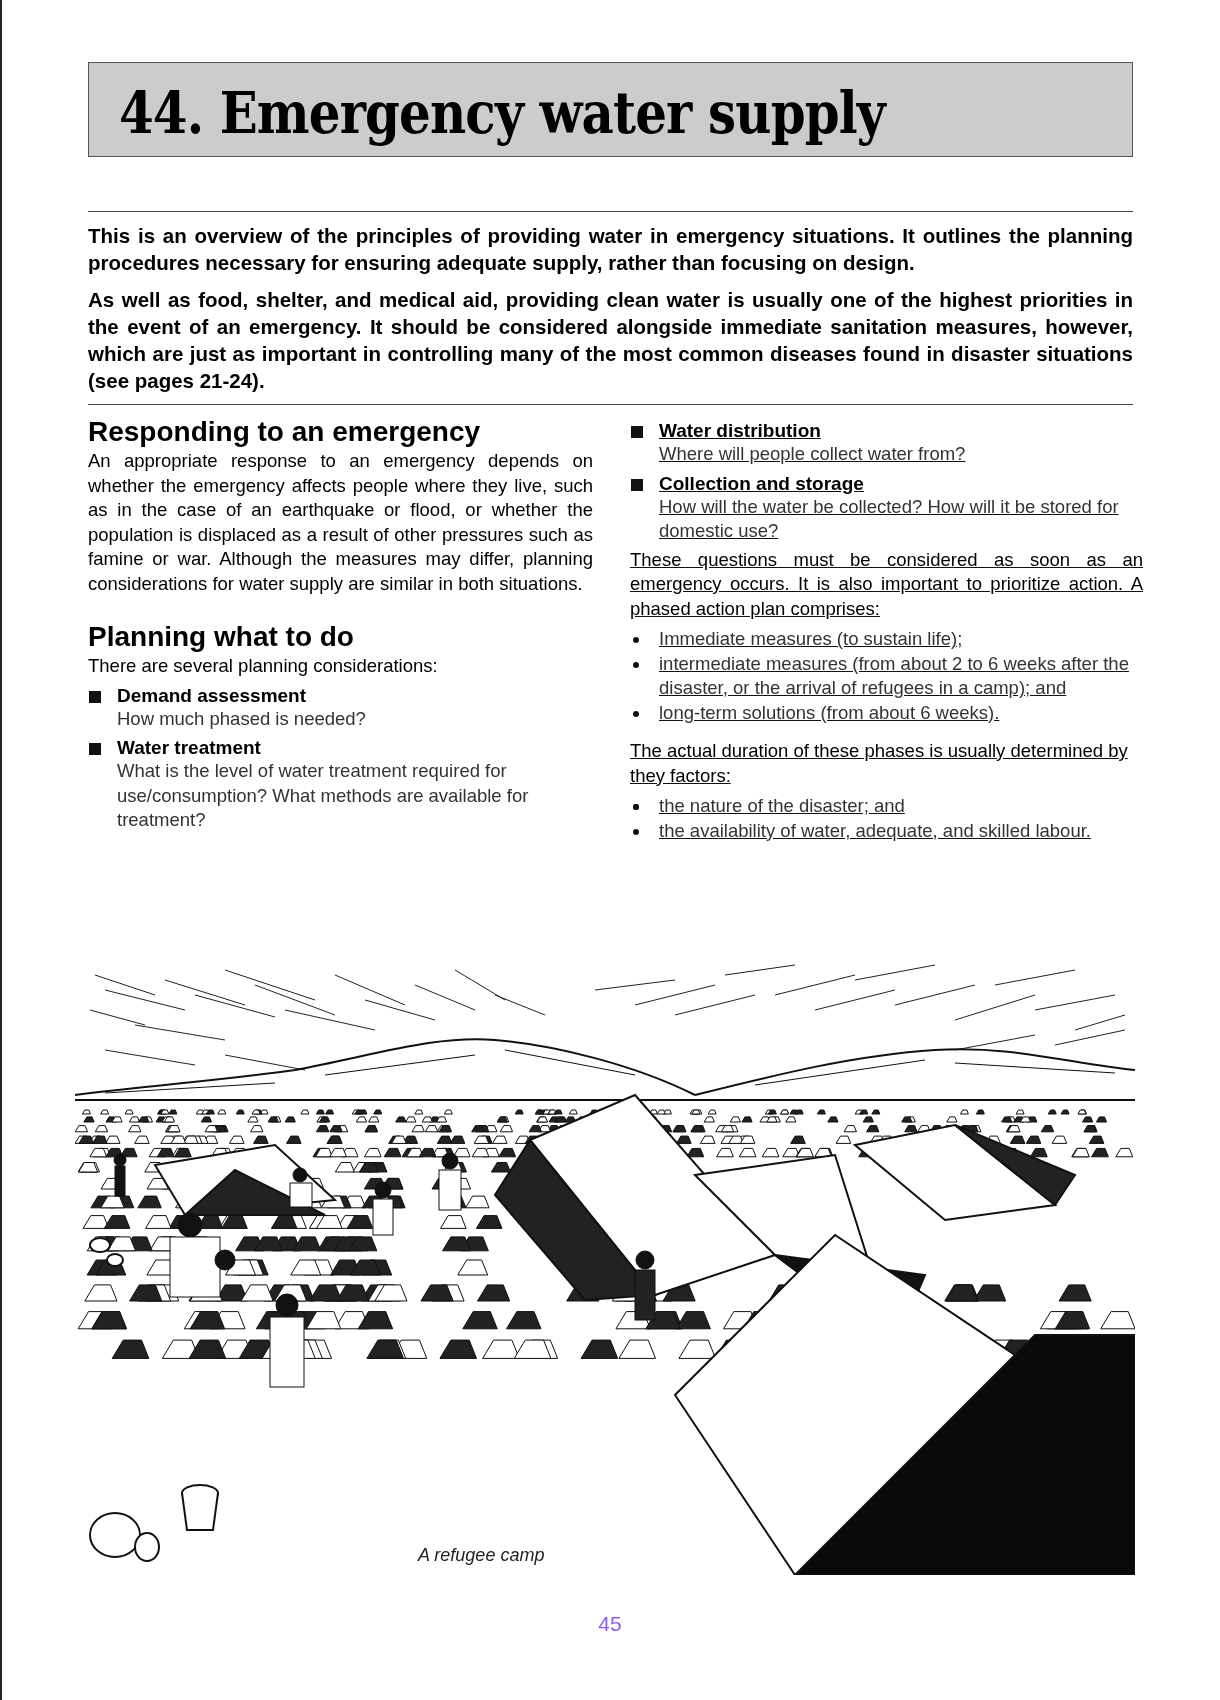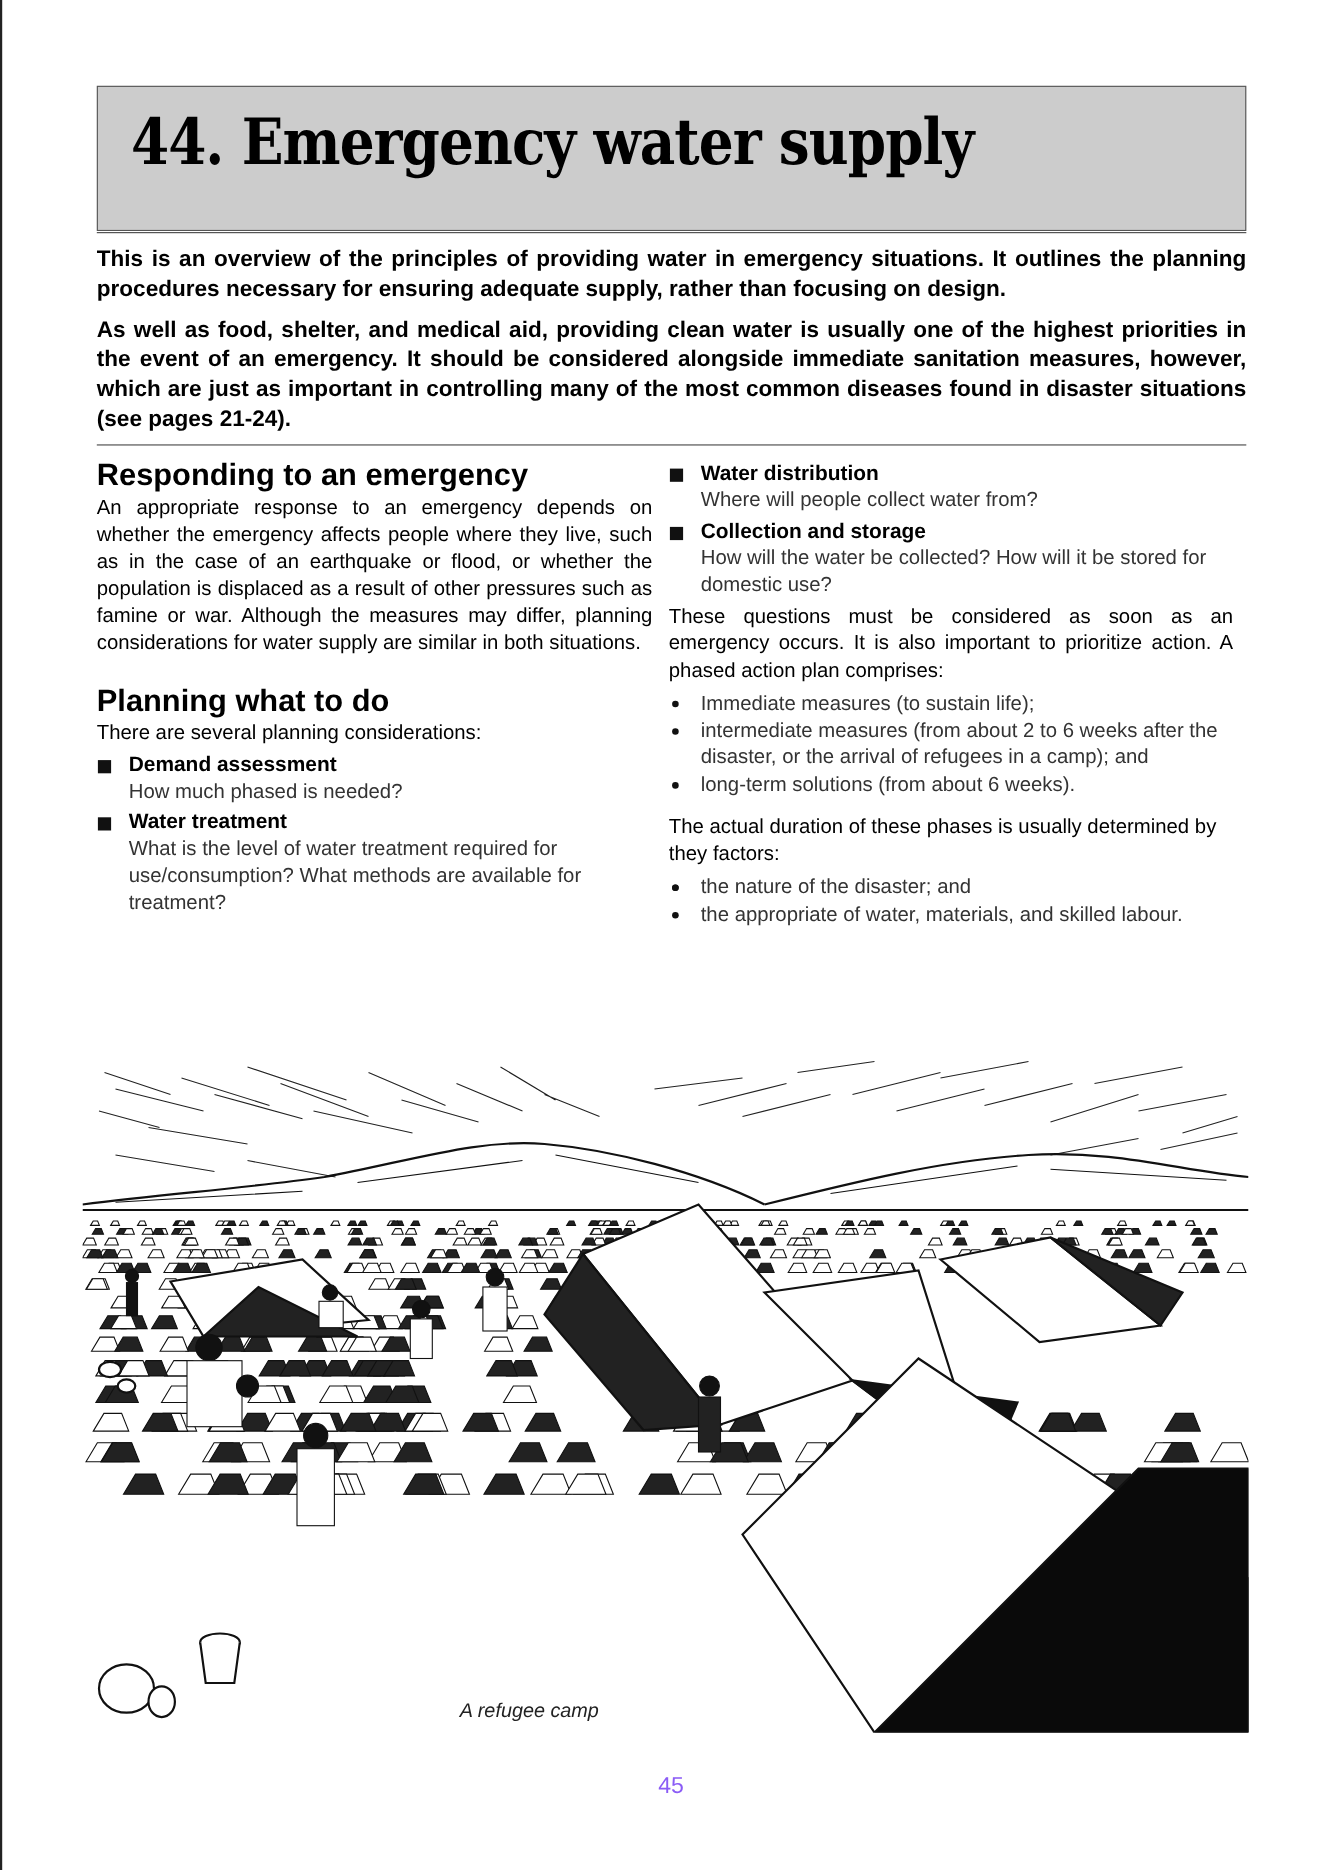--- a/index.html
+++ b/index.html
@@ -3,38 +3,38 @@
   <meta charset="utf-8">
   <style>
     html, body { margin: 0; padding: 0; }
     body {
       width: 1220px; height: 1700px; position: relative; overflow: hidden;
       background: #ffffff; color: #111;
       font-family: "Liberation Sans", sans-serif;
     }
     .page-edge { position: absolute; left: 0; top: 0; width: 2px; height: 1700px; background: #222; }
     .title-box {
-      position: absolute; left: 88px; top: 78px; width: 1045px; height: 132px;
+      position: absolute; left: 88px; top: 62px; width: 1045px; height: 95px;
       background: #cccccc; border: 1.5px solid #555; box-sizing: border-box;
     }
     .title-box h1 {
       margin: 0; position: absolute; left: 30px; top: 16px;
       font-family: "DejaVu Serif", serif; font-weight: 900; font-size: 58px;
       letter-spacing: -1px; transform: scaleX(0.86); transform-origin: left center;
       color: #000; white-space: nowrap;
     }
     .rule { position: absolute; left: 88px; width: 1045px; height: 0; border-top: 1.5px solid #444; }
     .intro {
       position: absolute; left: 88px; top: 222px; width: 1045px;
       font-weight: bold; font-size: 20.5px; line-height: 27px; color: #000;
     }
     .intro p { margin: 0 0 10px 0; text-align: justify; }
     .col { position: absolute; top: 415px; }
     .col-left { left: 88px; width: 505px; }
-    .col-right { left: 608px; width: 513px; }
+    .col-right { left: 630px; width: 513px; text-decoration: underline; }
     h2 { margin: 0; font-size: 28px; font-weight: bold; color: #000; line-height: 34px; }
     .body-text { font-size: 18.5px; line-height: 24.5px; color: #000000; margin: 0; }
     .justify { text-align: justify; }
     .sq-item { position: relative; padding-left: 29px; margin-top: 5px; }
     .sq-item .sq { position: absolute; left: 1px; top: 7px; width: 12px; height: 12px; background: #111; }
     .sq-item .sq-title { font-weight: bold; font-size: 19px; line-height: 23px; color: #000; }
     .sq-item .sq-text { font-size: 18.5px; line-height: 24.5px; color: #333; }
     .dot-item { position: relative; padding-left: 29px; margin-top: 0; font-size: 18.5px; line-height: 24.5px; color: #333; }
     .dot-item .dot { position: absolute; left: 3px; top: 10px; width: 6px; height: 6px; border-radius: 50%; background: #111; }
     .illustration { position: absolute; left: 75px; top: 955px; width: 1060px; height: 620px; }
@@ -111,21 +111,21 @@
 
   <div class="dot-item" style="margin-top:6px; padding-right:30px;">
     <span class="dot"></span>
   </div>
   <div class="dot-item">
     <span class="dot"></span>
     <span>the nature of the disaster; and</span>
   </div>
   <div class="dot-item">
     <span class="dot"></span>
-    <span>the appropriate of water, materials, and skilled labour.</span>
+    <span>the availability of water, adequate, and skilled labour.</span>
   </div>
 </div>
 
 <svg class="illustration" viewBox="0 0 1060 620">
   <g stroke="#222" stroke-width="1" fill="none">
     <path d="M20 20 L80 40 M30 35 L110 55 M15 55 L70 70 M90 25 L170 50 M120 40 L200 62 M150 15 L240 45 M60 70 L150 85 M180 30 L260 60 M210 55 L300 75 M260 20 L330 50 M290 45 L360 65 M340 30 L400 55 M380 15 L430 45 M420 40 L470 60 M520 35 L600 25 M560 50 L640 30 M600 60 L680 40 M650 20 L720 10 M700 40 L780 20 M740 55 L820 35 M780 25 L860 10 M820 50 L900 30 M880 65 L960 40 M920 30 L1000 15 M960 55 L1040 40 M1000 75 L1050 60 M30 95 L120 110 M150 100 L230 115 M880 95 L960 80 M980 90 L1050 75"></path>
   </g>
   <g stroke="#111" stroke-width="2" fill="none">
     <path d="M0 140 C 80 130, 150 125, 220 115 C 300 100, 360 80, 420 85 C 480 90, 560 110, 620 140"></path>
     <path d="M620 140 C 700 120, 780 100, 860 95 C 940 90, 1000 110, 1060 115"></path>

